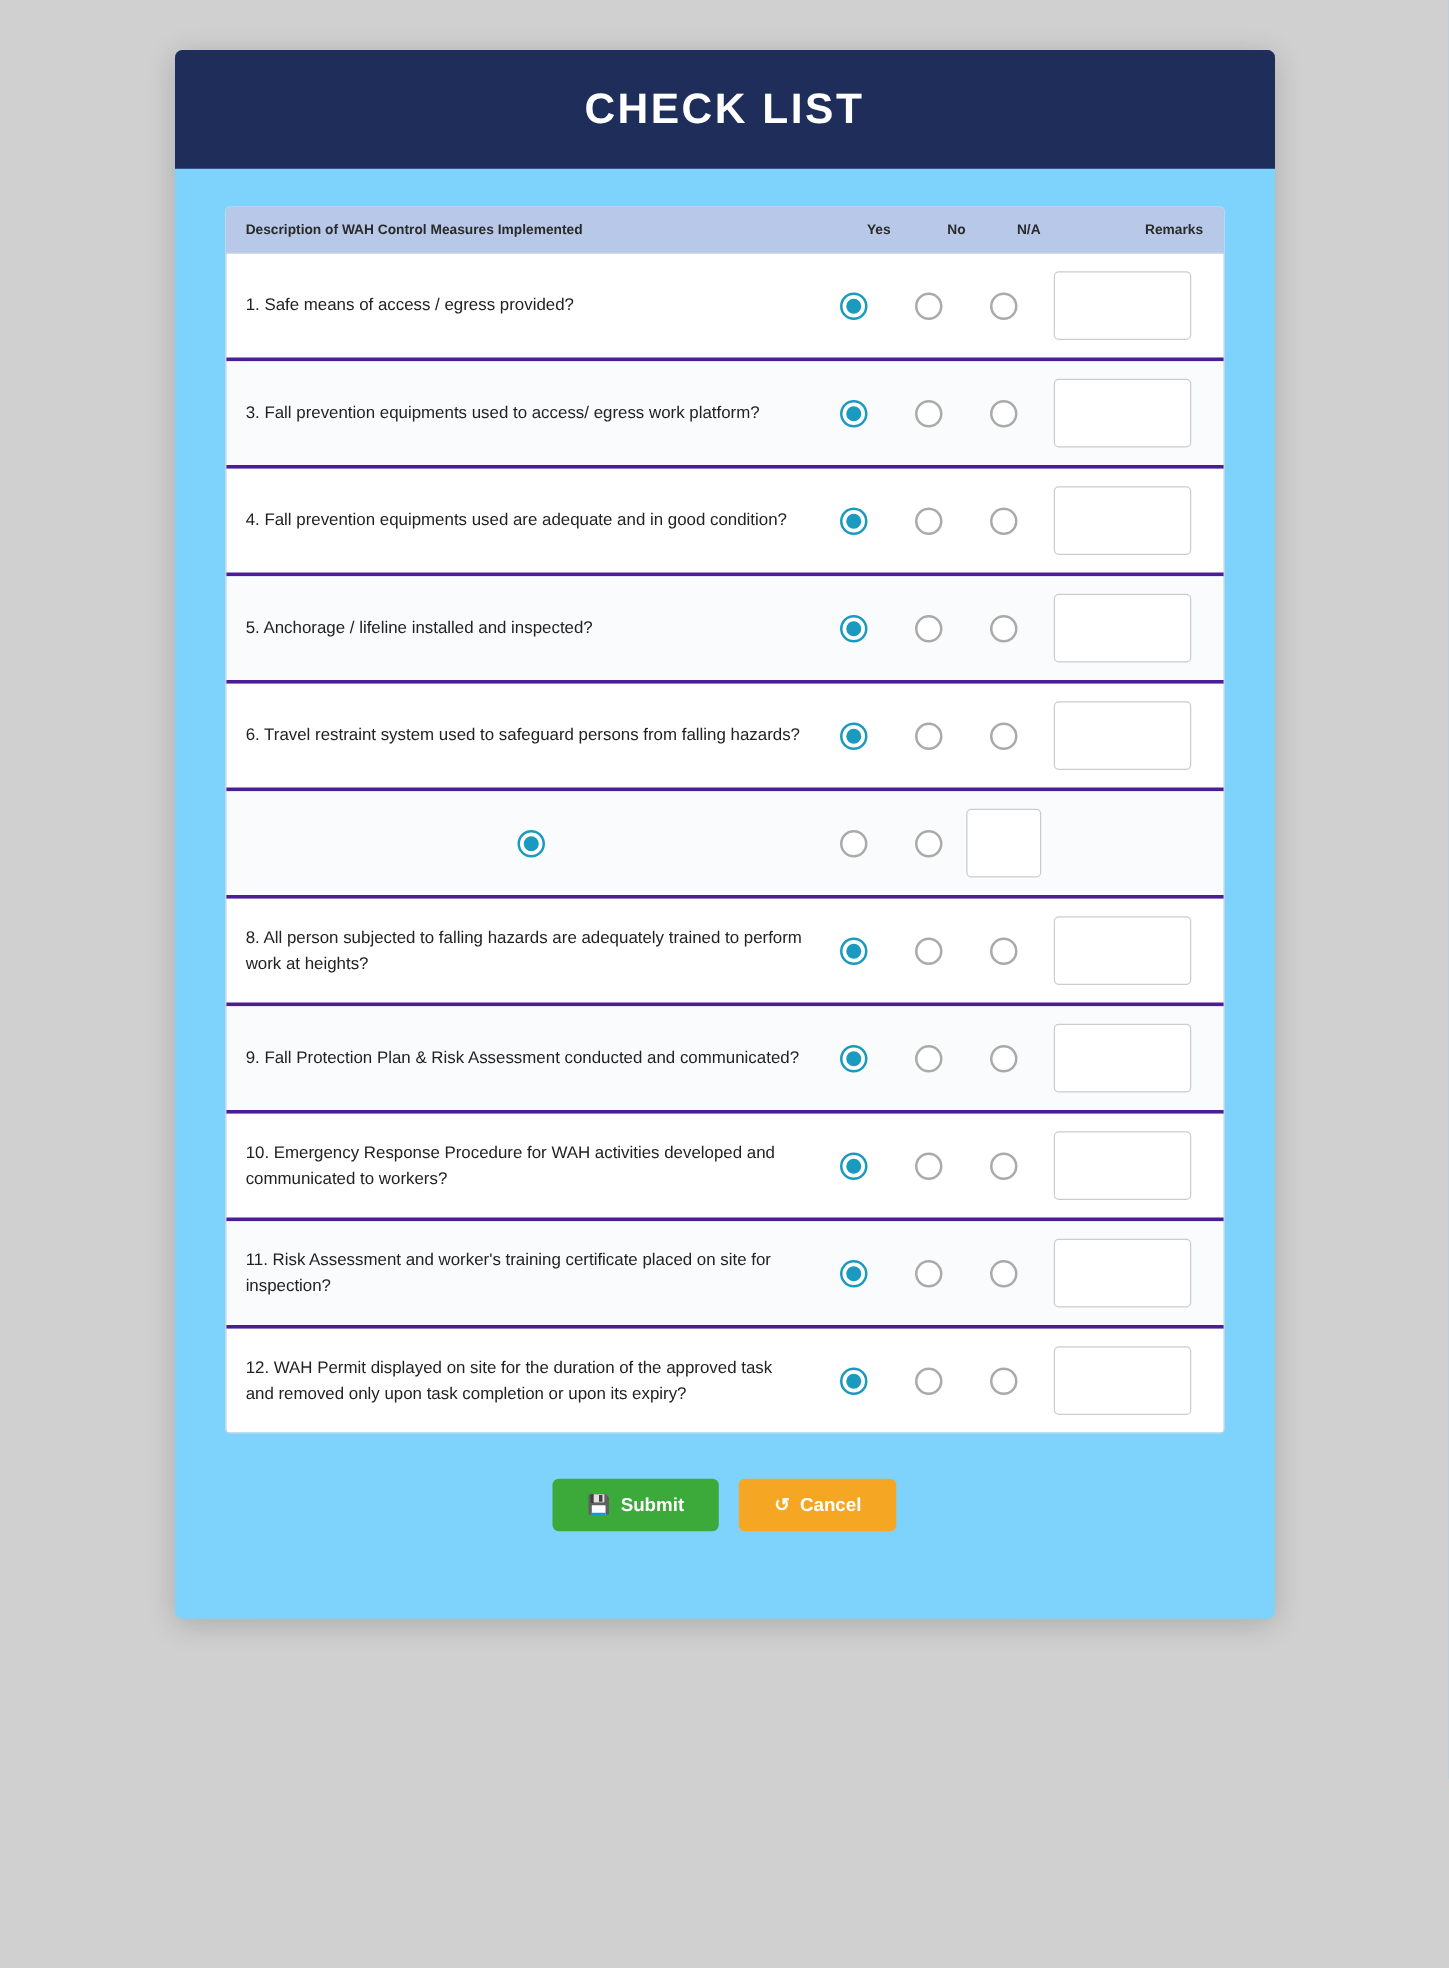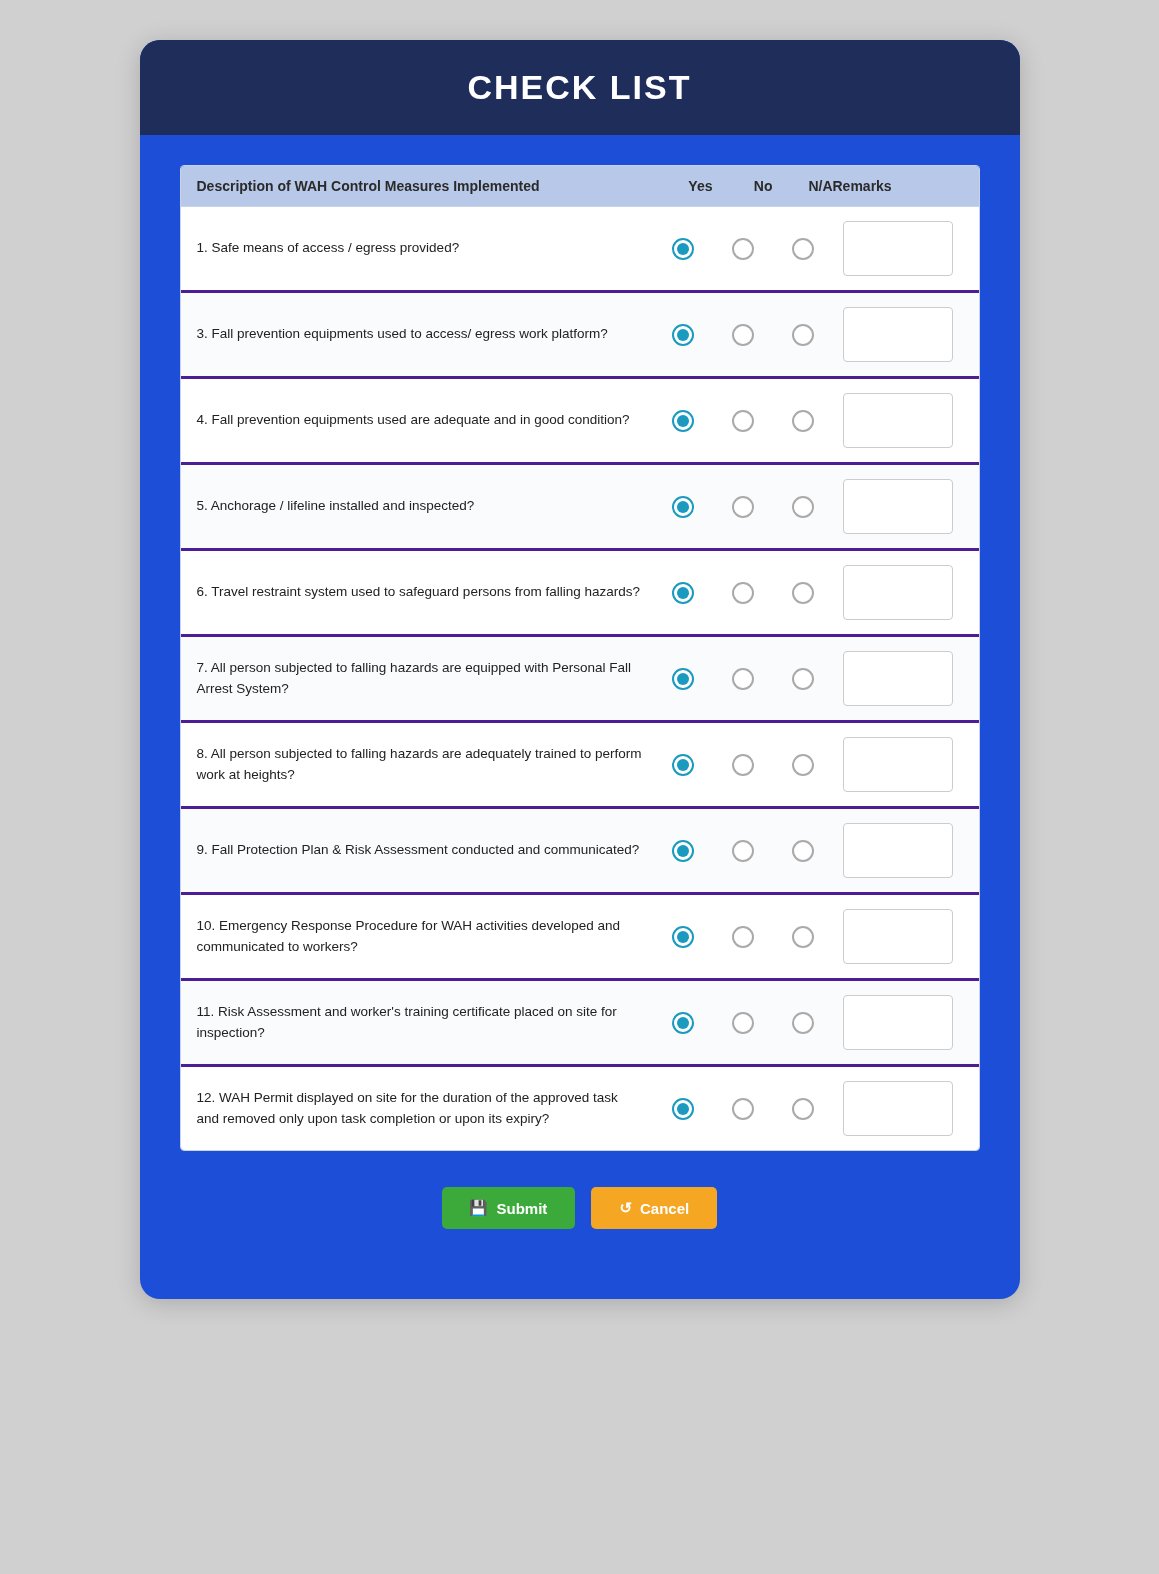--- a/index.html
+++ b/index.html
@@ -6,23 +6,23 @@
     body {
       background: #d0d0d0;
       display: flex;
       justify-content: center;
       align-items: flex-start;
       min-height: 100vh;
       padding: 40px 20px;
       font-family: Arial, sans-serif;
     }
     .page {
-      background: #1d4ed8;
+      background: #7dd3fc;
       width: 880px;
-      border-radius: 20px;
+      border-radius: 6px;
       box-shadow: 0 4px 24px rgba(0,0,0,0.18);
       padding: 0 0 50px 0;
       overflow: hidden;
     }
     .header {
       background: #1e2d5a;
       padding: 28px 40px;
       text-align: center;
     }
     .header h1 {
@@ -37,27 +37,27 @@
     .table-container {
       border: 1px solid #c8d3e8;
       border-radius: 4px;
       overflow: hidden;
     }
     .table-header {
       display: grid;
       grid-template-columns: 1fr 60px 60px 60px 130px;
       background: #b8c8e8;
       padding: 12px 16px;
-      font-size: 14px;
+      font-size: 11px;
       font-weight: 600;
       color: #2a2a2a;
       border-bottom: 1px solid #c8d3e8;
     }
     .col-yes, .col-no, .col-na { text-align: right; }
-    .col-remarks { text-align: left; }
+    .col-remarks { text-align: right; }
     .table-row {
       display: grid;
       grid-template-columns: 1fr 60px 60px 60px 130px;
       padding: 14px 16px;
       border-bottom: 3px solid #4c1d95;
       align-items: center;
       background: #fff;
     }
     .table-row:last-child { border-bottom: none; }
     .table-row:nth-child(even) { background: #fafbfd; }
@@ -232,21 +232,20 @@
               <div class="radio-btn"></div>
             </div>
             <div class="row-na">
               <div class="radio-btn"></div>
             </div>
             <div class="row-remarks">
               <textarea class="remarks-input" style=""></textarea>
             </div>
           </div>
           <div class="table-row">
-            <div class="row-description">7. All person subjected to falling hazards are equipped with Personal Fall Arrest System?</div>
             <div class="row-yes">
               <div class="radio-btn selected"></div>
             </div>
             <div class="row-no">
               <div class="radio-btn"></div>
             </div>
             <div class="row-na">
               <div class="radio-btn"></div>
             </div>
             <div class="row-remarks">

